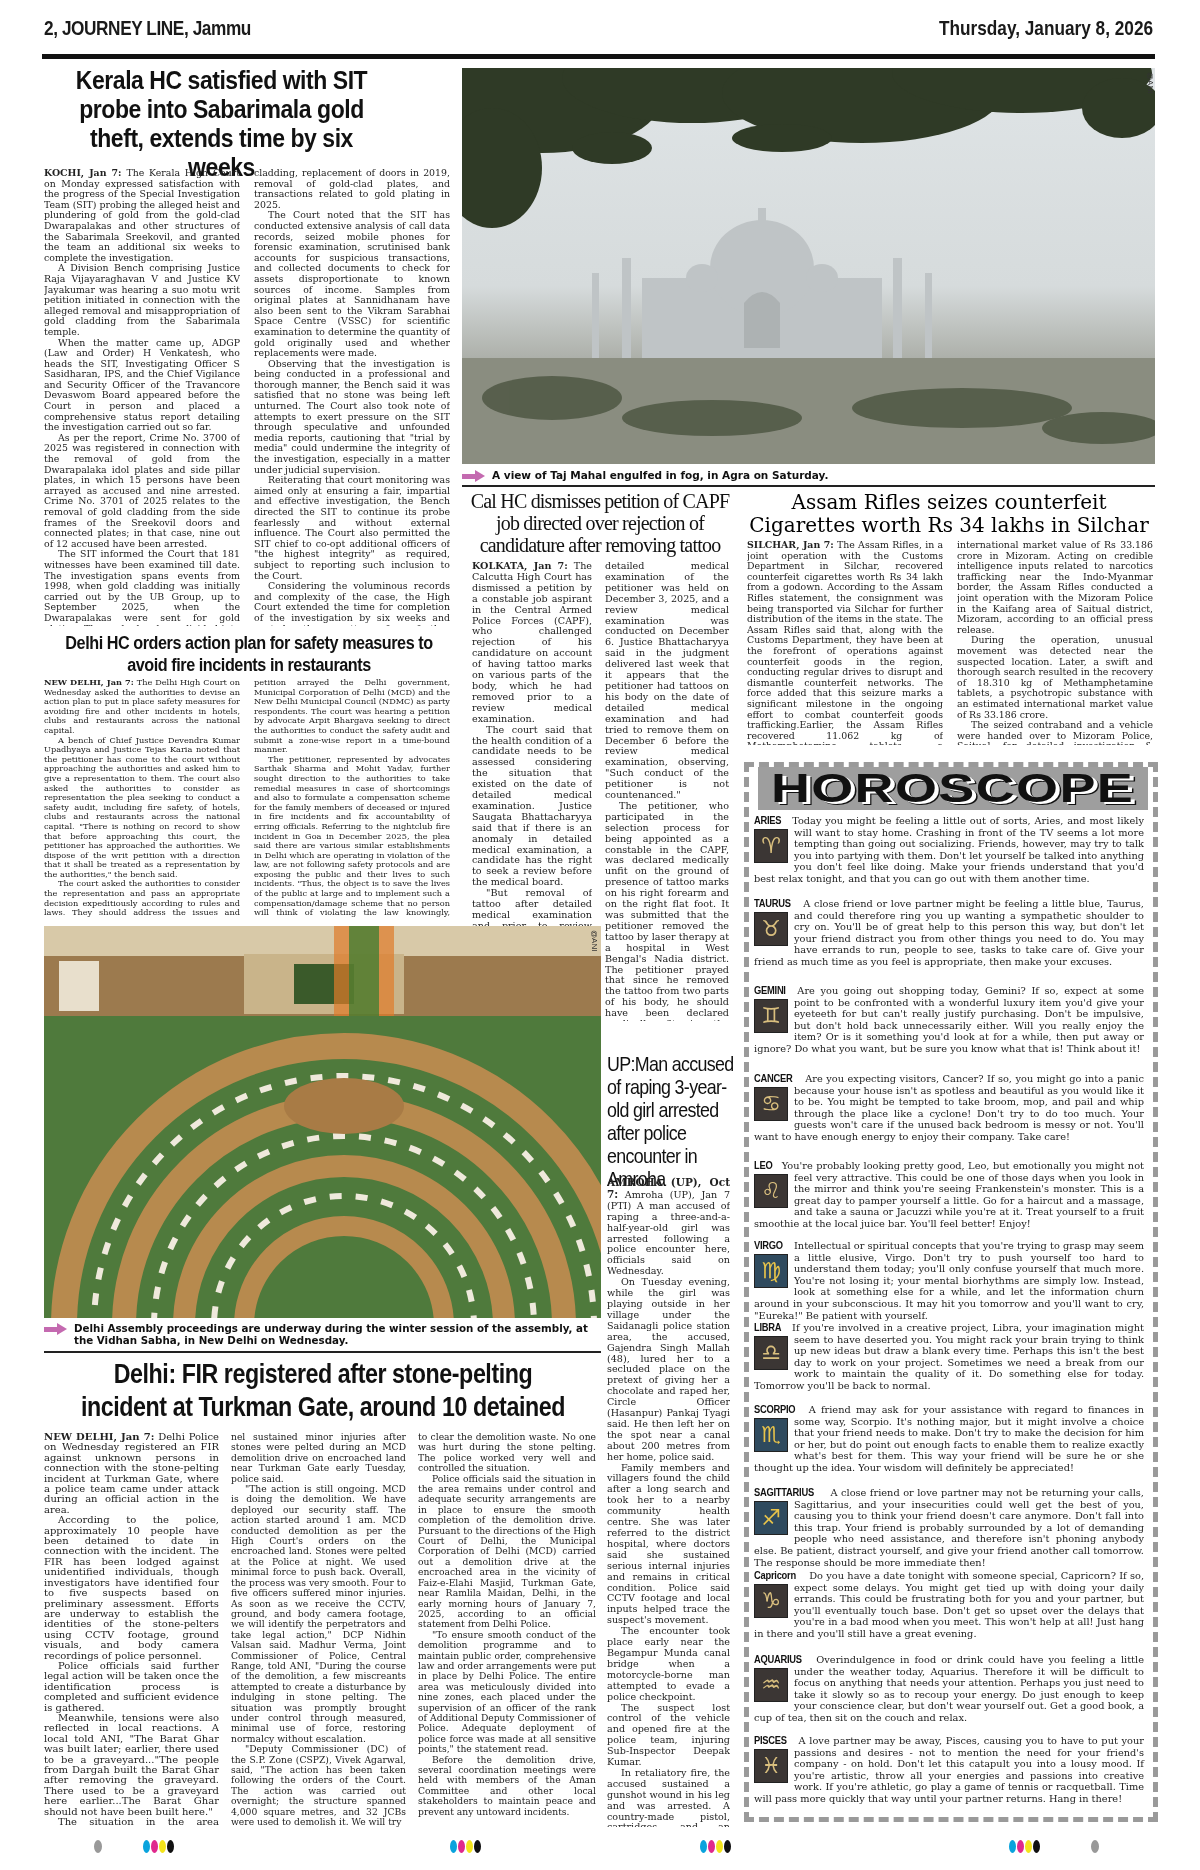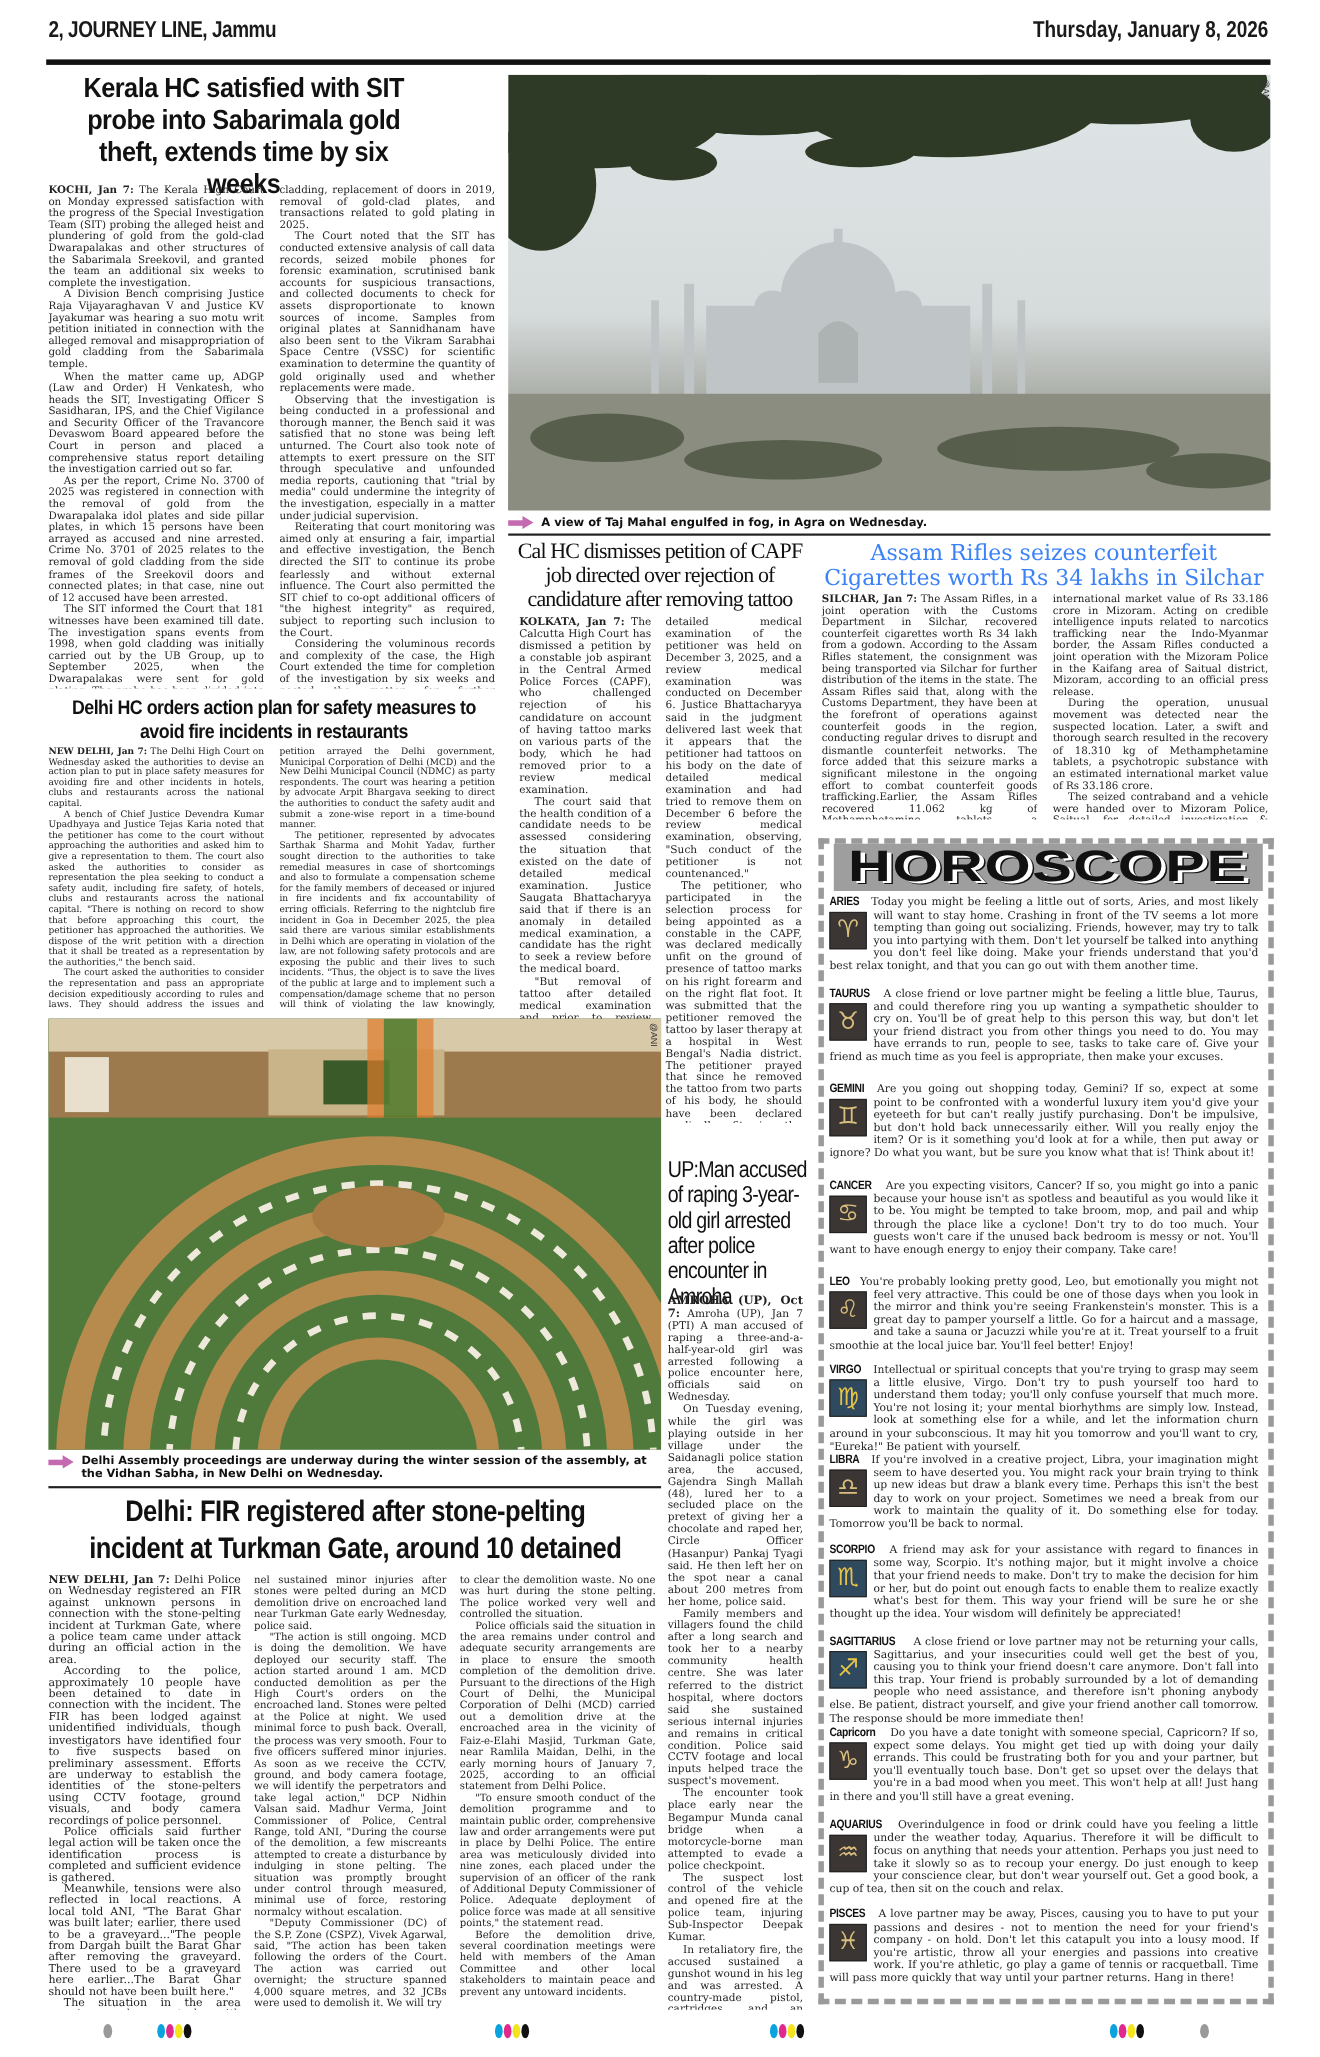--- a/index.html
+++ b/index.html
@@ -8,21 +8,21 @@
   .abs { position: absolute; }
   .masthead-left, .masthead-right {
     top: 16px; font-family: "Liberation Sans", sans-serif; font-weight: bold;
     font-size: 21px; letter-spacing: -0.5px; transform: scaleX(0.82); transform-origin: left top;
   }
   .top-rule { left: 42px; top: 54px; width: 1113px; height: 5px; background: #111; }
   .hl-sans {
     font-family: "Liberation Sans", sans-serif; font-weight: bold; color: #111;
     text-align: center; letter-spacing: -0.5px;
   }
-  .hl-serif { font-family: "DejaVu Serif", serif; text-align: center; color: #3b82f6; }
+  .hl-serif { font-family: "DejaVu Serif", serif; text-align: center; color: #000000; }
   .hl-light { font-family: "Liberation Sans", sans-serif; color: #111; font-weight: normal; letter-spacing: -0.8px; }
   .col {
     font-size: 9.4px; line-height: 10.6px; text-align: justify; overflow: hidden; color: #222;
     hyphens: auto;
   }
   .col p { text-indent: 14px; }
   .col p.first { text-indent: 0; }
   .dateline { font-weight: bold; margin-top: 48px; }
   .photo { overflow: hidden; }
   .caption {
@@ -113,21 +113,21 @@
       <ellipse cx="560" cy="5" rx="130" ry="40"></ellipse>
       <ellipse cx="30" cy="100" rx="50" ry="60"></ellipse>
       <ellipse cx="660" cy="40" rx="40" ry="30"></ellipse>
       <ellipse cx="320" cy="70" rx="50" ry="14"></ellipse>
       <ellipse cx="150" cy="80" rx="40" ry="16"></ellipse>
     </g>
   </svg>
 </div>
 <div class="abs credit" style="left:1146px; top:72px;">@ANI</div>
 <div class="abs caption" style="left:462px; top:469px; width:693px;">
-  <span class="arrow-icon"></span><span>A view of Taj Mahal engulfed in fog, in Agra on Wednesday.</span>
+  <span class="arrow-icon"></span><span>A view of Taj Mahal engulfed in fog, in Agra on Saturday.</span>
 </div>
 <div class="abs rule" style="left:462px; top:485px; width:693px; height:1.5px;"></div>
 
 <div class="abs hl-light" style="left:462px; top:490px; width:276px; font-size:20px; line-height:22px; text-align:center; font-family:'Liberation Serif',serif;">Cal HC dismisses petition of CAPF job directed over rejection of candidature after removing tattoo</div>
 <div class="abs col" style="left:472px; top:561px; width:120px; height:460px; font-size:9.6px; line-height:10.9px;">
   <p class="first"><span class="dateline">KOLKATA, Jan 7:</span> <span>The Calcutta High Court has dismissed a petition by a constable job aspirant in the Central Armed Police Forces (CAPF), who challenged rejection of his candidature on account of having tattoo marks on various parts of the body, which he had removed prior to a review medical examination.</span></p>
   <p>The court said that the health condition of a candidate needs to be assessed considering the situation that existed on the date of detailed medical examination. Justice Saugata Bhattacharyya said that if there is an anomaly in detailed medical examination, a candidate has the right to seek a review before the medical board.</p>
   <p>"But removal of tattoo after detailed medical examination and prior to review medical examination in pursuit of being declared medically fit is found to be not permissible," the high court said, dismissing the candidate's petition. The court noted that the</p>
 </div>
 <div class="abs col" style="left:605px; top:561px; width:124px; height:460px; font-size:9.6px; line-height:10.9px;">
@@ -194,21 +194,21 @@
 <div class="abs hl-sans" style="left:38px; top:1358px; width:570px; font-size:27px; line-height:33px; transform:scaleX(0.86); transform-origin:center top;">Delhi: FIR registered after stone-pelting incident at Turkman Gate, around 10 detained</div>
 <div class="abs col" style="left:44px; top:1432px; width:175px; height:395px; font-size:10px; line-height:10.4px;">
   <p class="first"><span class="dateline">NEW DELHI, Jan 7:</span> <span>Delhi Police on Wednesday registered an FIR against unknown persons in connection with the stone-pelting incident at Turkman Gate, where a police team came under attack during an official action in the area.</span></p>
   <p>According to the police, approximately 10 people have been detained to date in connection with the incident. The FIR has been lodged against unidentified individuals, though investigators have identified four to five suspects based on preliminary assessment. Efforts are underway to establish the identities of the stone-pelters using CCTV footage, ground visuals, and body camera recordings of police personnel.</p>
   <p>Police officials said further legal action will be taken once the identification process is completed and sufficient evidence is gathered.</p>
   <p>Meanwhile, tensions were also reflected in local reactions. A local told ANI, "The Barat Ghar was built later; earlier, there used to be a graveyard..."The people from Dargah built the Barat Ghar after removing the graveyard. There used to be a graveyard here earlier...The Barat Ghar should not have been built here."</p>
   <p>The situation in the area remains under control, with police maintaining a deployment to prevent further disturbances, officials said.</p>
 
 </div>
 <div class="abs col" style="left:231px; top:1432px; width:175px; height:395px; font-size:9.2px; line-height:10.4px;">
-  <p class="first">nel sustained minor injuries after stones were pelted during an MCD demolition drive on encroached land near Turkman Gate early Wednesday, police said.</p>
+  <p class="first">nel sustained minor injuries after stones were pelted during an MCD demolition drive on encroached land near Turkman Gate early Tuesday, police said.</p>
   <p>"The action is still ongoing. MCD is doing the demolition. We have deployed our security staff. The action started around 1 am. MCD conducted demolition as per the High Court's orders on the encroached land. Stones were pelted at the Police at night. We used minimal force to push back. Overall, the process was very smooth. Four to five officers suffered minor injuries. As soon as we receive the CCTV, ground, and body camera footage, we will identify the perpetrators and take legal action," DCP Nidhin Valsan said. Madhur Verma, Joint Commissioner of Police, Central Range, told ANI, "During the course of the demolition, a few miscreants attempted to create a disturbance by indulging in stone pelting. The situation was promptly brought under control through measured, minimal use of force, restoring normalcy without escalation.</p>
   <p>"Deputy Commissioner (DC) of the S.P. Zone (CSPZ), Vivek Agarwal, said, "The action has been taken following the orders of the Court. The action was carried out overnight; the structure spanned 4,000 square metres, and 32 JCBs were used to demolish it. We will try</p>
 </div>
 <div class="abs col" style="left:418px; top:1432px; width:178px; height:395px; font-size:9.2px; line-height:10.4px;">
   <p class="first">to clear the demolition waste. No one was hurt during the stone pelting. The police worked very well and controlled the situation.</p>
   <p>Police officials said the situation in the area remains under control and adequate security arrangements are in place to ensure the smooth completion of the demolition drive. Pursuant to the directions of the High Court of Delhi, the Municipal Corporation of Delhi (MCD) carried out a demolition drive at the encroached area in the vicinity of Faiz-e-Elahi Masjid, Turkman Gate, near Ramlila Maidan, Delhi, in the early morning hours of January 7, 2025, according to an official statement from Delhi Police.</p>
   <p>"To ensure smooth conduct of the demolition programme and to maintain public order, comprehensive law and order arrangements were put in place by Delhi Police. The entire area was meticulously divided into nine zones, each placed under the supervision of an officer of the rank of Additional Deputy Commissioner of Police. Adequate deployment of police force was made at all sensitive points," the statement read.</p>
   <p>Before the demolition drive, several coordination meetings were held with members of the Aman Committee and other local stakeholders to maintain peace and prevent any untoward incidents.</p>
 </div>
 

